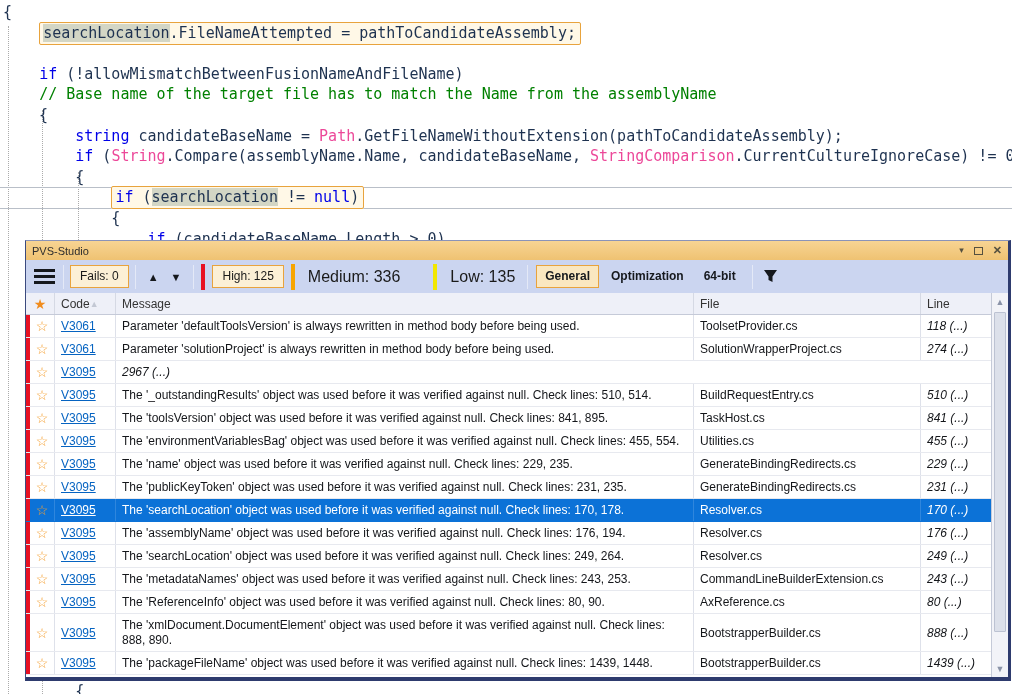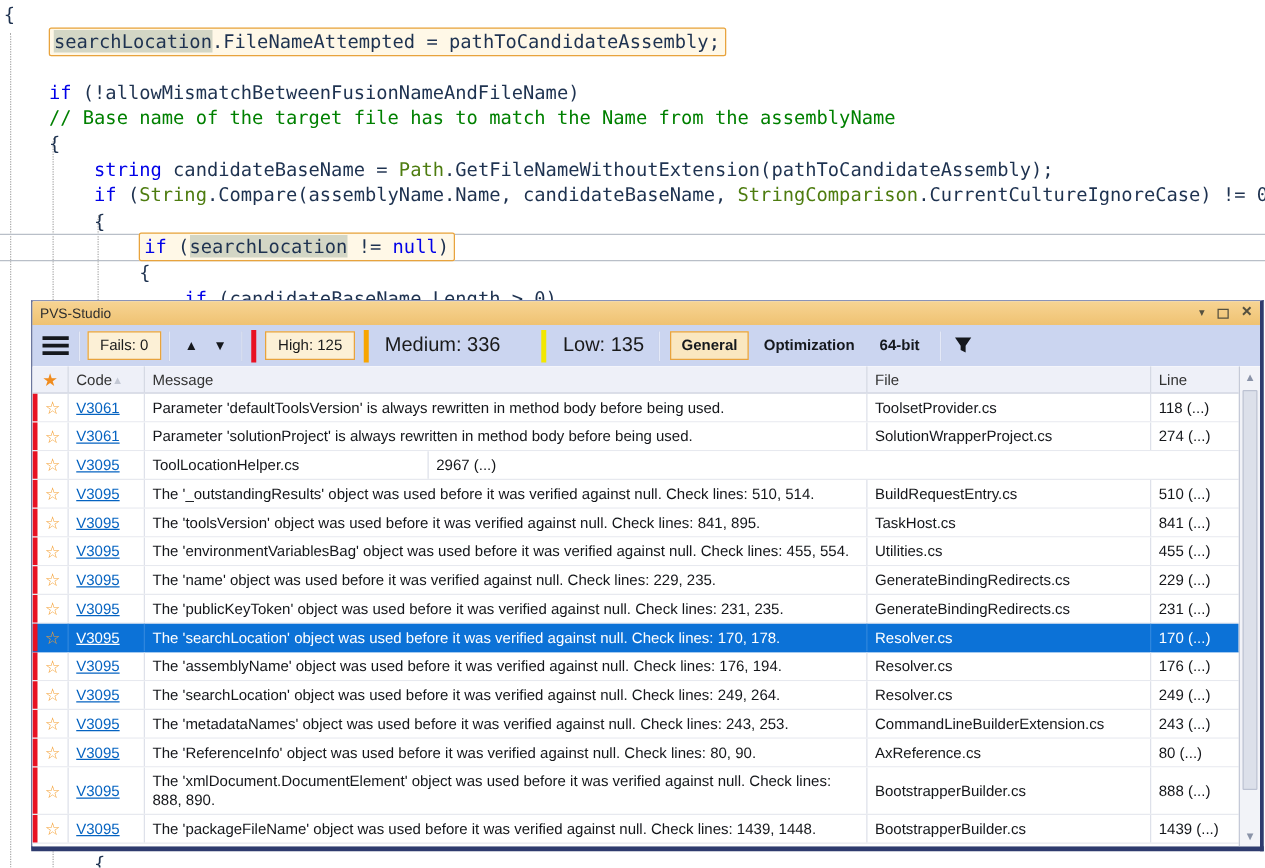--- a/index.html
+++ b/index.html
@@ -7,21 +7,21 @@
               font-family:"Liberation Sans", sans-serif; }
   body { position:relative; }
 
   
   .editor { position:absolute; inset:0; background:#fff;
             font-family:"DejaVu Sans Mono", monospace; font-size:15px; color:#1E3250; }
   #code-lines { position:absolute; top:2px; left:3px; right:0; line-height:20.6px; }
   .code-line { white-space:pre; height:20.6px; }
   .tok-p { color:#1E3250; }
   .tok-k { color:#0000E8; }
-  .tok-t { color:#4d7c0f;margin-top:20px; }
+  .tok-t { color:#ec4899;margin-top:20px; }
   .tok-c { color:#008000; }
   .tok-hl { background:#D3D6C5; }
   .pvs-box { border:1px solid #E8A33D; background:#FFF8E7; border-radius:2px; padding:1px 4px 2px 3px; }
   .current-line-highlight { position:absolute; left:0; right:0; top:187px; height:22px;
                             border-top:1px solid #B9BFC8; border-bottom:1px solid #B9BFC8; }
   .indent-guide { position:absolute; width:0; border-left:1px dotted #ABABAB; }
   #guide-a { left:8px;  top:26px;  height:668px; }
   #guide-b { left:42px; top:110px; height:130px; }
   #guide-b2{ left:42px; top:681px; height:13px; }
   #guide-c { left:78px; top:172px; height:68px; }
@@ -77,21 +77,21 @@
   .cell { border-right:1px solid #DEE1EA; display:flex; align-items:center; padding:0 6px;
           overflow:hidden; white-space:nowrap; }
   .c-sev { width:4px; padding:0; border-right:none; flex:none; }
   .c-star { width:25px; justify-content:center; padding:0; flex:none; }
   .c-star span { color:#F5A033; font-size:14px; }
   .c-code { width:61px; flex:none; }
   .c-code a { color:#0563C1; text-decoration:underline; cursor:pointer; }
   .c-msg { width:578px; flex:none; }
   .grid-row.tall .c-msg { white-space:normal; line-height:15px; align-items:center; }
   .c-file { width:227px; flex:none; }
-  .c-line { flex:1; border-right:none; }
+  .c-line { flex:1; border-right:none;font-style:italic; }
   .grid-row.selected { background:#0C72D7; color:#fff; border-bottom-color:#0C72D7; }
   .grid-row.selected .cell { border-right-color:#2F86DD; }
   .grid-row.selected .c-code a { color:#fff; }
 
   .vscroll { position:absolute; right:0; top:0; bottom:0; width:17px; background:#F2F3F8;
              border-left:1px solid #C5CAD8; }
   .vs-btn { position:absolute; left:0; width:16px; height:17px; display:flex; align-items:center;
             justify-content:center; color:#8A93A8; font-size:9px; cursor:pointer; }
   .vs-up { top:0; } .vs-down { bottom:0; }
   .vs-thumb { position:absolute; left:2px; width:12px; top:19px; height:320px;
@@ -205,21 +205,20 @@
             <div class="cell c-line">274 (...)</div>
           </div>
           <div class="grid-row">
             <div class="cell c-sev" style="background: rgb(232, 17, 35);"></div>
             <div class="cell c-star">
               <span>☆</span>
             </div>
             <div class="cell c-code">
               <a>V3095</a>
             </div>
-            <div class="cell c-file">ToolLocationHelper.cs</div>
             <div class="cell c-line">2967 (...)</div>
           </div>
           <div class="grid-row">
             <div class="cell c-sev" style="background: rgb(232, 17, 35);"></div>
             <div class="cell c-star">
               <span>☆</span>
             </div>
             <div class="cell c-code">
               <a>V3095</a>
             </div>

